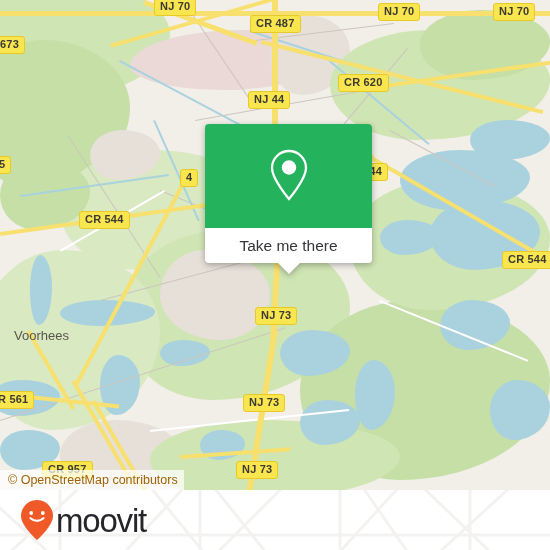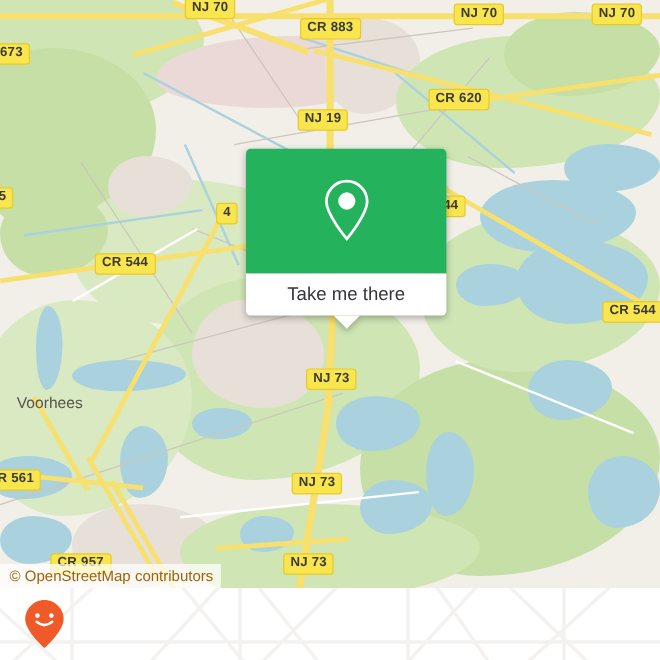--- a/index.html
+++ b/index.html
@@ -227,23 +227,23 @@
     </div>
 
     <div class="layer" id="place-labels">
         <div class="placelabel" style="left: 14px; top: 328px;">Voorhees</div>
       </div>
 
     <div class="layer" id="shields">
         <div class="shield" style="left: 378px; top: 3px;">NJ 70</div>
         <div class="shield" style="left: 493px; top: 3px;">NJ 70</div>
         <div class="shield" style="left: 154px; top: -2px;">NJ 70</div>
-        <div class="shield" style="left: 250px; top: 15px;">CR 883</div>
-        <div class="shield" style="left: 357px; top: 74px;">CR 620</div>
-        <div class="shield" style="left: 248px; top: 91px;">NJ 19</div>
+        <div class="shield" style="left: 250px; top: 15px;">CR 487</div>
+        <div class="shield" style="left: 338px; top: 74px;">CR 620</div>
+        <div class="shield" style="left: 248px; top: 91px;">NJ 44</div>
         <div class="shield" style="left: -6px; top: 36px;">673</div>
         <div class="shield" style="left: -7px; top: 156px;">5</div>
         <div class="shield" style="left: 180px; top: 169px;">4</div>
         <div class="shield" style="left: 357px; top: 163px;">544</div>
         <div class="shield" style="left: 79px; top: 211px;">CR 544</div>
         <div class="shield" style="left: 502px; top: 251px;">CR 544</div>
         <div class="shield" style="left: 255px; top: 307px;">NJ 73</div>
         <div class="shield" style="left: 243px; top: 394px;">NJ 73</div>
         <div class="shield" style="left: 236px; top: 461px;">NJ 73</div>
         <div class="shield" style="left: -8px; top: 391px;">R 561</div>
@@ -276,17 +276,18 @@
       </g>
     </svg>
     <div id="footer-inner">
       <div id="brand">
         <svg width="34" height="42" viewBox="0 0 34 42">
           <path d="M17 1 C8.2 1 1 8.2 1 17 C1 27 17 41 17 41 C17 41 33 27 33 17 C33 8.2 25.8 1 17 1 Z" fill="#f05a28"></path>
           <circle cx="11.2" cy="14" r="1.9" fill="#ffffff"></circle>
           <circle cx="22.8" cy="14" r="1.9" fill="#ffffff"></circle>
           <path d="M10.5 19.2 Q17 24.6 23.5 19.2" fill="none" stroke="#ffffff" stroke-width="2.1" stroke-linecap="round"></path>
         </svg>
+        <span id="brand-word">moovit</span>
       </div>
     </div>
   </div>
 
 </div>
 
 </body></html>

